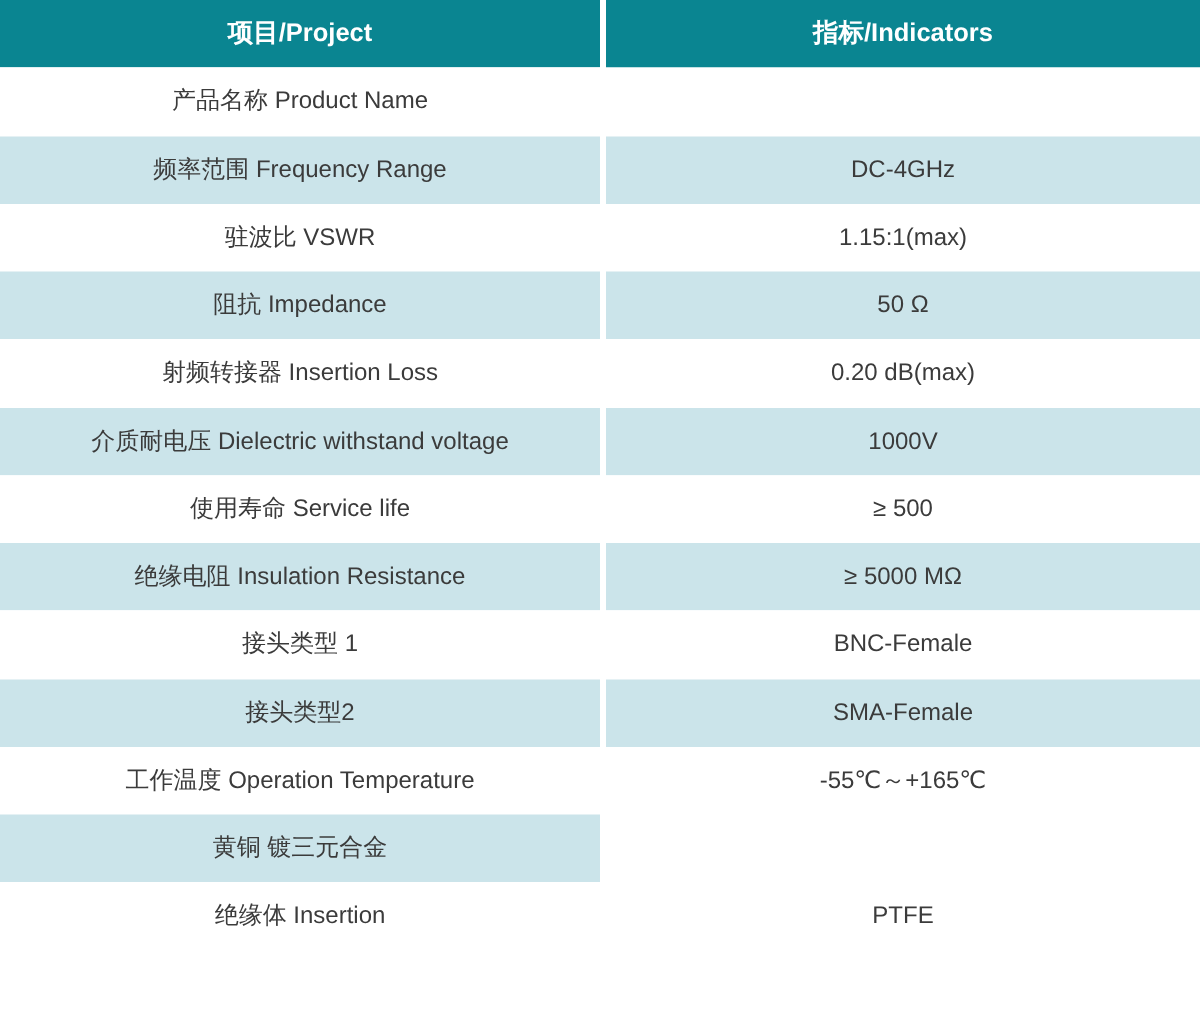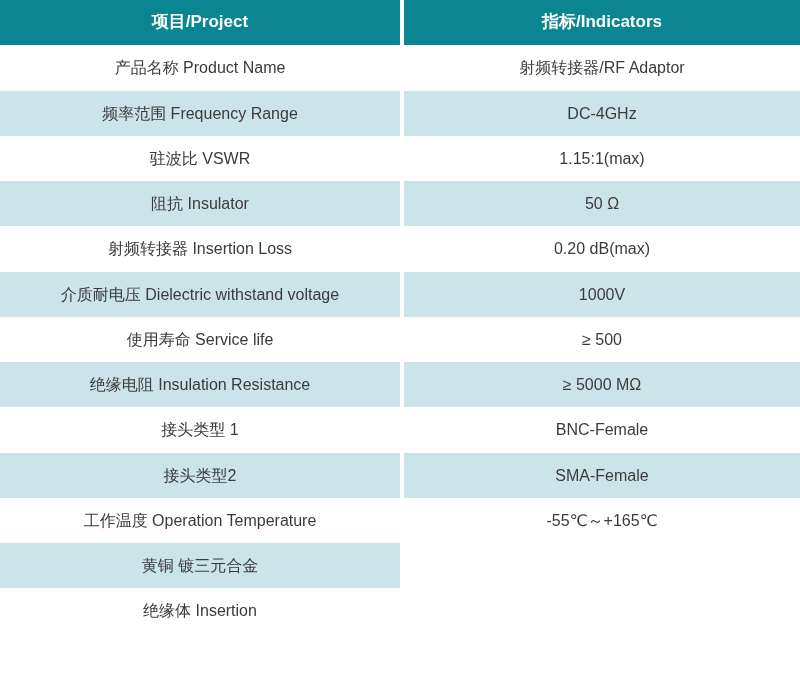--- a/index.html
+++ b/index.html
@@ -49,32 +49,31 @@
 <body>
 
 <div class="spec-table">
   <div class="row header">
     <div class="cell">项目/Project</div>
     <div class="cell">指标/Indicators</div>
   </div>
 
   <div class="row">
     <div class="cell">产品名称 Product Name</div>
-    <div class="cell">射频转接器/RF Adaptor</div>
   </div>
   <div class="row">
     <div class="cell">频率范围 Frequency Range</div>
     <div class="cell">DC-4GHz</div>
   </div>
   <div class="row">
     <div class="cell">驻波比 VSWR</div>
     <div class="cell">1.15:1(max)</div>
   </div>
   <div class="row">
-    <div class="cell">阻抗 Insulator</div>
+    <div class="cell">阻抗 Impedance</div>
     <div class="cell">50 Ω</div>
   </div>
   <div class="row">
     <div class="cell">射频转接器 Insertion Loss</div>
     <div class="cell">0.20 dB(max)</div>
   </div>
   <div class="row">
     <div class="cell">介质耐电压 Dielectric withstand voltage</div>
     <div class="cell">1000V</div>
   </div>
@@ -96,14 +95,15 @@
   </div>
   <div class="row">
     <div class="cell">工作温度 Operation Temperature</div>
     <div class="cell">-55℃～+165℃</div>
   </div>
   <div class="row">
     <div class="cell">黄铜 镀三元合金</div>
   </div>
   <div class="row">
     <div class="cell">绝缘体 Insertion</div>
+    <div class="cell">PTFE</div>
   </div>
 </div>
 
 </body></html>

